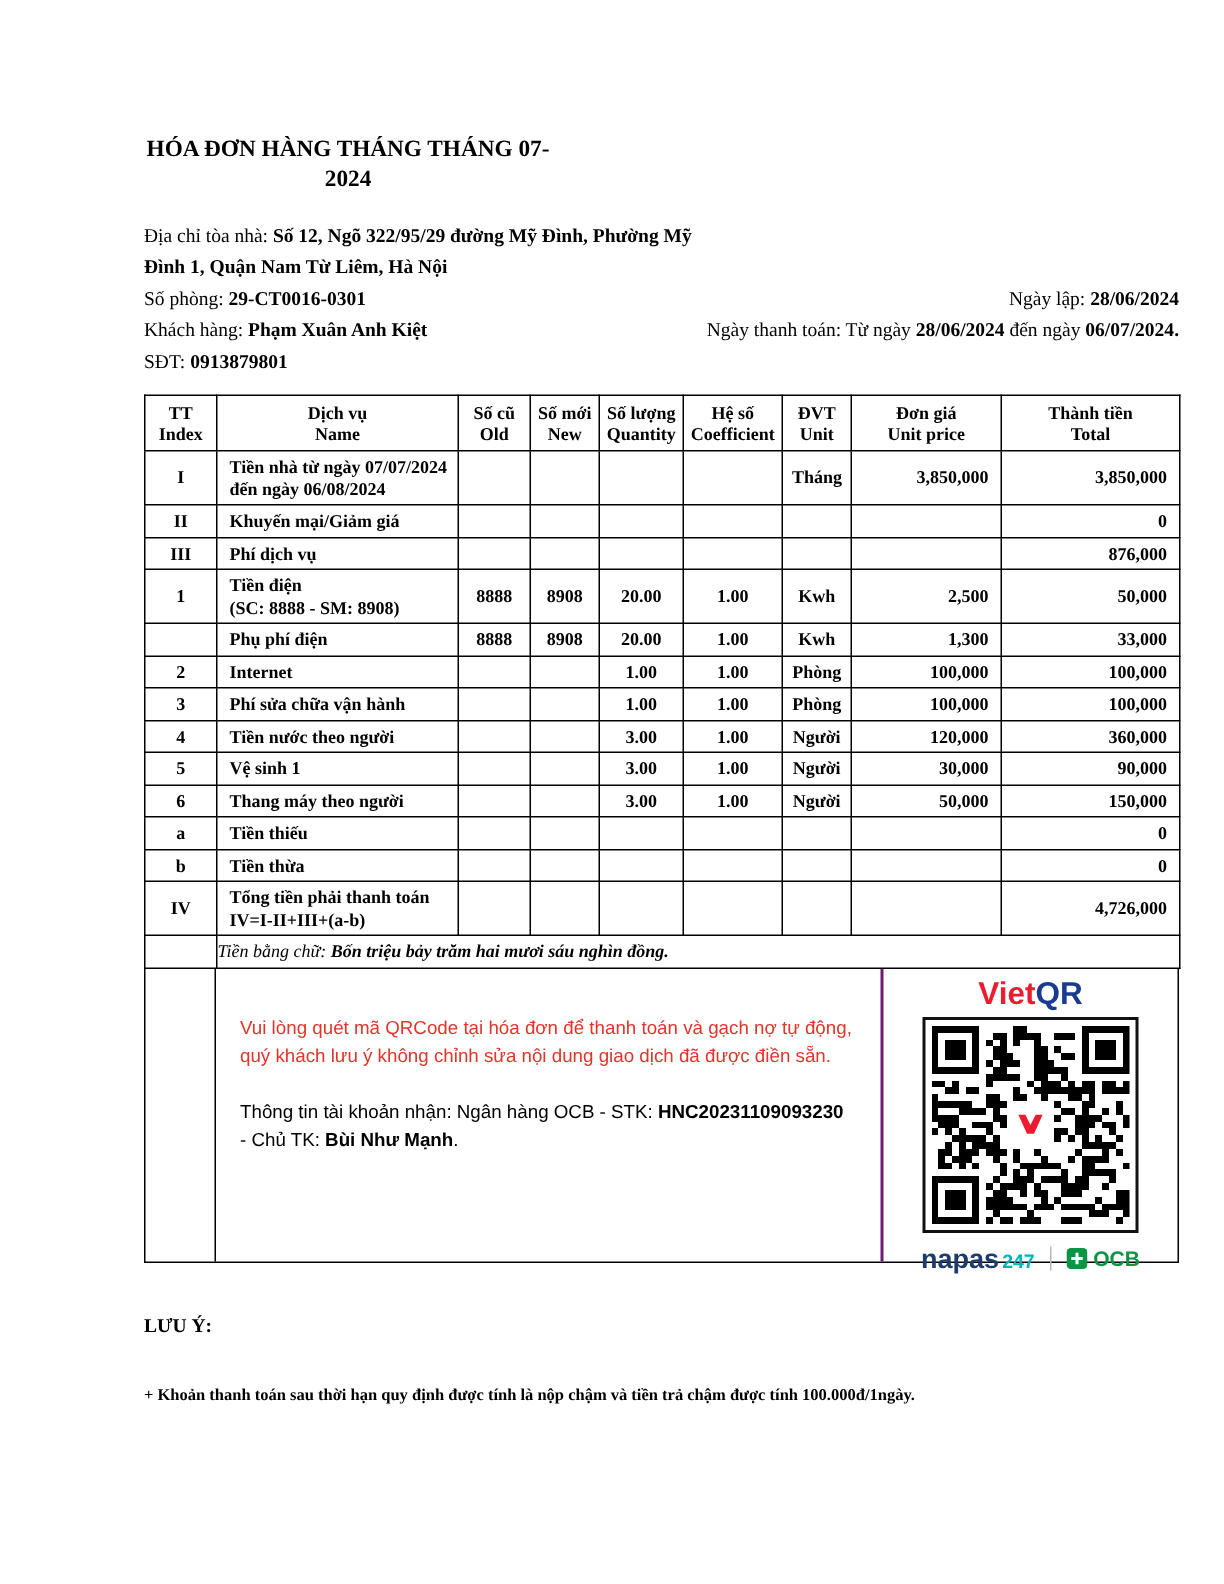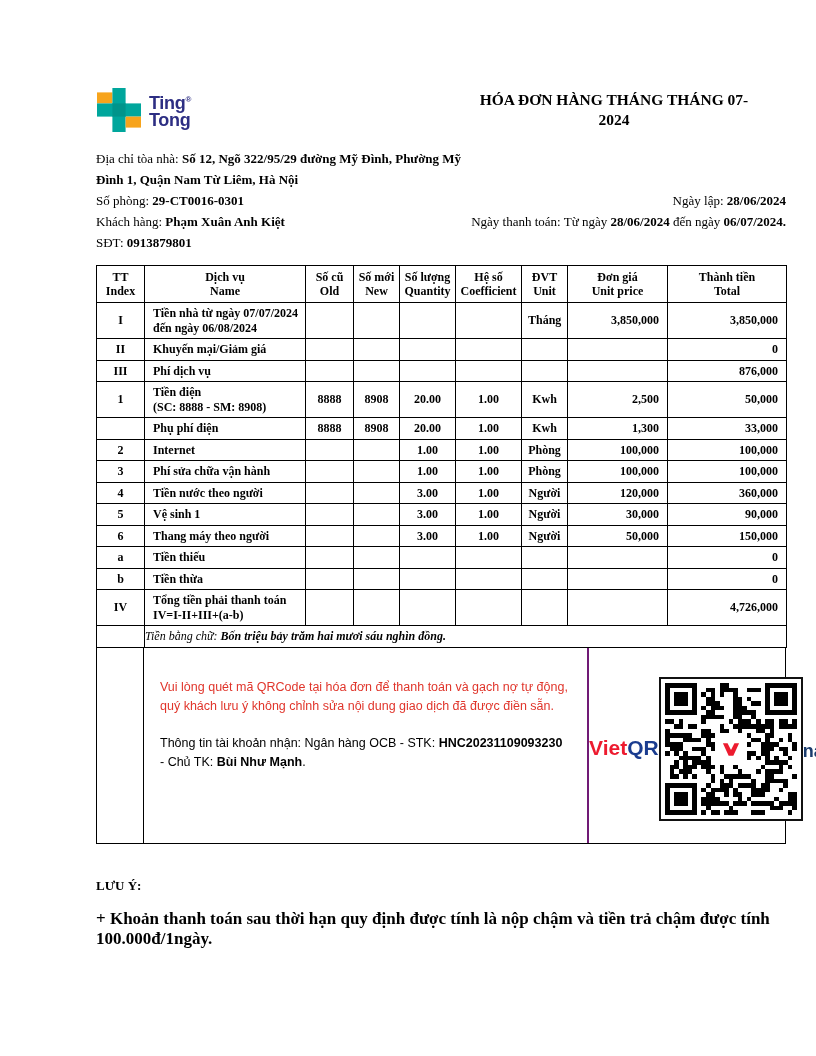--- a/index.html
+++ b/index.html
@@ -51,61 +51,48 @@
   tfoot td{font-weight:normal;font-style:italic;height:14px;padding-left:0;}
   tfoot .w-val{font-weight:bold;}
 
   
   .qr-section{display:flex;width:690px;height:196px;border:1px solid #000;border-top:none;}
   .qr-empty{width:47px;border-right:1px solid #000;}
   .qr-text{flex:1;border-right:2px solid #701a75;padding:30px 18px 0 16px;
     font-family:"Liberation Sans","DejaVu Sans",sans-serif;font-size:12.5px;line-height:19px;}
   .red-note{color:var(--warning-red);margin-bottom:18px;}
   .account-note{color:#000;}
-  .qr-col{width:196px;display:flex;align-items:center;padding-top:5px;}
+  .qr-col{width:196px;display:flex;flex-direction:column;align-items:center;padding-top:5px;}
   .vietqr-logo{font-family:"Liberation Sans","DejaVu Sans",sans-serif;font-weight:bold;font-size:21px;line-height:24px;}
   .vq-viet{color:var(--vietqr-red);}
   .vq-qr{color:var(--vietqr-navy);}
   .qr-wrap{margin-top:3px;border:2px solid #111;background:#fff;padding:4px;position:relative;
     width:132px;height:132px;box-sizing:content-box;}
   .qr-wrap svg.qr{display:block;width:132px;height:132px;}
   .qr-center{position:absolute;left:50%;top:50%;transform:translate(-50%,-50%);
     width:26px;height:24px;background:#fff;display:flex;align-items:center;justify-content:center;}
   .qr-footer{margin-top:7px;display:flex;align-items:center;gap:10px;
     font-family:"Liberation Sans","DejaVu Sans",sans-serif;}
   .napas-word{color:var(--napas-navy);font-weight:bold;font-size:18px;}
   .n247{color:var(--napas-teal);font-weight:bold;font-size:13px;margin-left:2px;}
   .vdiv{width:1px;height:16px;background:#b9b9b9;}
   .ocb{display:flex;align-items:center;gap:4px;color:var(--ocb-green);font-weight:bold;font-size:14px;}
 
   
   .notes{margin-top:34px;}
   .note-heading{font-size:13px;font-weight:bold;}
-  .note-line{margin-top:15px;font-size:17px;font-weight:bold;}
+  .note-line{margin-top:32px;font-size:11px;font-weight:bold;}
 </style>
 </head>
 <body>
 
 <div class="page">
   <div class="content">
 
     <div class="header-flex">
-      <div class="brand">
-        <svg width="46" height="44" viewBox="0 0 40 40" aria-hidden="true">
-          <rect x="0" y="4" width="14" height="10" fill="#F7A41C"></rect>
-          <rect x="14" y="0" width="12" height="40" fill="#00A69C"></rect>
-          <rect x="0" y="14" width="40" height="12" fill="#00A69C"></rect>
-          <rect x="26" y="26" width="14" height="10" fill="#F7A41C"></rect>
-          <rect x="14" y="14" width="12" height="12" fill="#00948B"></rect>
-        </svg>
-        <div class="brand-text">
-          <div><span>Ting</span><sup>®</sup></div>
-          <div>Tong</div>
-        </div>
-      </div>
       <div class="doc-title">HÓA ĐƠN HÀNG THÁNG THÁNG 07-2024</div>
     </div>
 
     <div class="info">
       <div class="info-row">
         <div class="addr">
           <span>Địa chỉ tòa nhà: </span><span class="val">Số 12, Ngõ 322/95/29 đường Mỹ Đình, Phường Mỹ Đình 1, Quận Nam Từ Liêm, Hà Nội</span>
         </div>
       </div>
       <div class="info-row">

